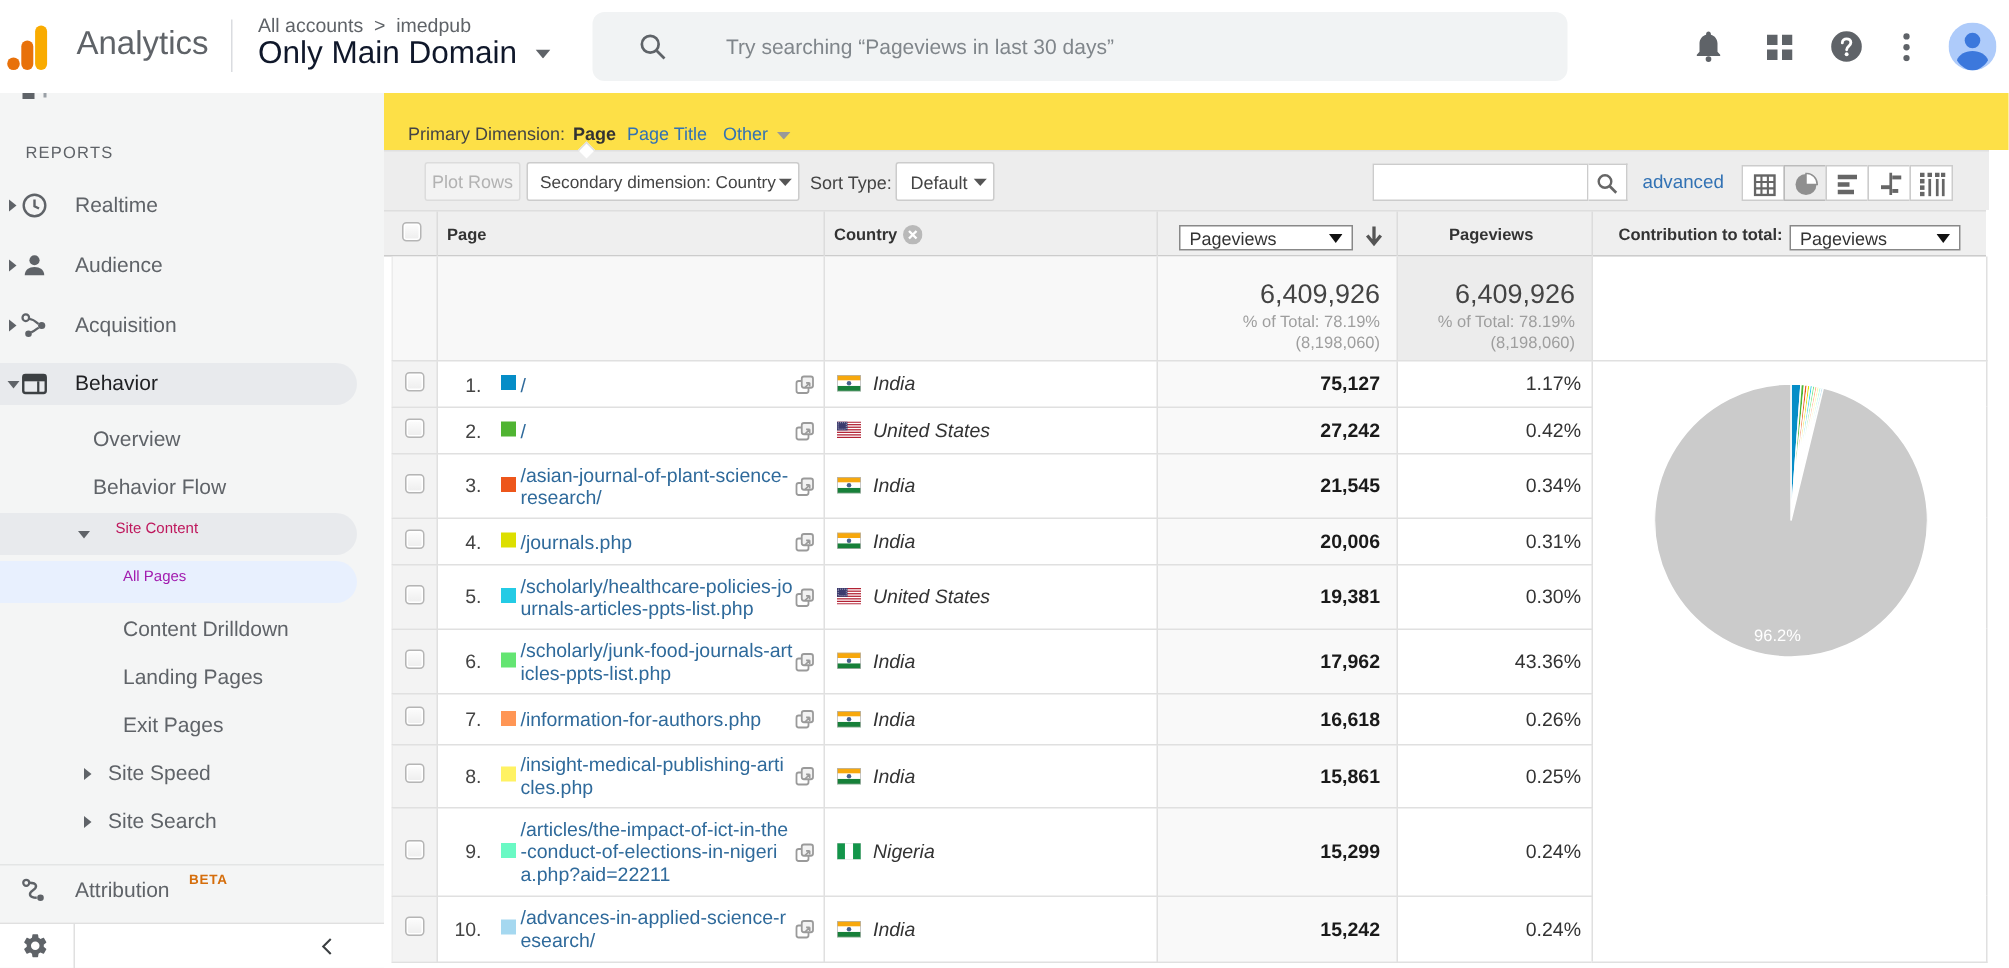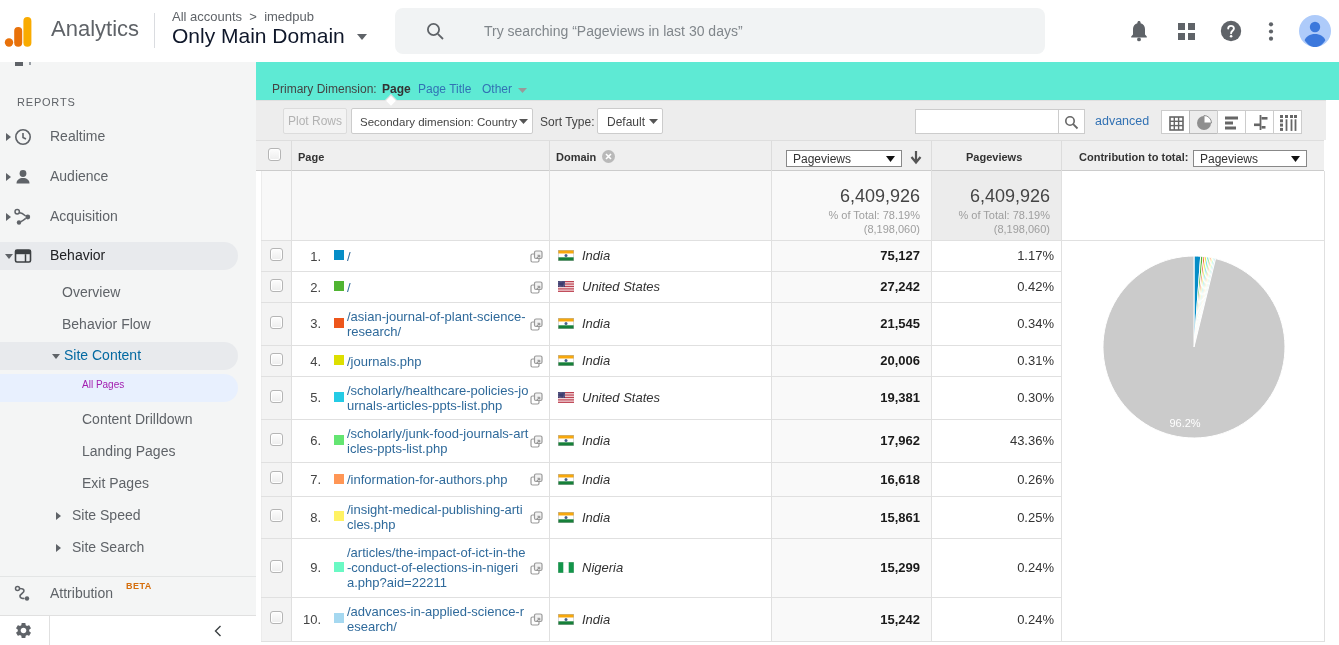--- a/index.html
+++ b/index.html
@@ -22,21 +22,21 @@
 .pill { position:absolute; left:0; width:238px; height:28px; background:#e8eaed;
   border-radius:0 14px 14px 0; }
 .pill.blue { background:#e8f0fe; }
 .caps { position:absolute; left:17px; top:34px; font-size:11px; color:#5f6368; letter-spacing:0.8px; }
 .exp { position:absolute; left:4px; top:8px; width:0; height:0; }
 .exp.right { border-top:4px solid transparent; border-bottom:4px solid transparent; border-left:5px solid #5f6368; top:10px; left:6px;}
 .exp.down { border-left:4px solid transparent; border-right:4px solid transparent; border-top:5px solid #5f6368; top:12px; left:5px;}
 .navicon { position:absolute; left:14px; top:5px; width:18px; height:18px; }
 
 #content { position:absolute; left:256px; top:62px; width:1083px; height:583px; background:#fff; }
-#primdim { position:absolute; left:0; top:0; width:1083px; height:38px; background:#5eead4; font-size:12px; }
+#primdim { position:absolute; left:0; top:0; width:1083px; height:38px; background:#fde047; font-size:12px; }
 #toolbar { position:absolute; left:0; top:38px; width:1070px; height:40px; background:#ededed;
   border-top:1px solid #e0e0e0; }
 .btn { position:absolute; height:26px; background:#fff; border:1px solid #ccc; border-radius:2px;
   font-size:12px; color:#444; }
 #thead { position:absolute; left:0; top:78px; width:1068px; height:31px; background:#efefef;
   border-top:1px solid #dedede; border-bottom:1px solid #ccc; font-size:11px; font-weight:bold; color:#333; }
 table#grid { position:absolute; left:5px; top:109px; border-collapse:collapse; table-layout:fixed; }
 #grid td { border-bottom:1px solid #e0e0e0; border-right:1px solid #e0e0e0; font-size:13px;
   padding:0; vertical-align:middle; }
 #grid { border-left:1px solid #ececec; }
@@ -170,21 +170,21 @@
 
   <div class="nav-item" style="top:249px">
       <span class="lbl" style="left:62px;font-size:14px">Behavior Flow</span>
     </div>
   <div class="nav-item" style="top:217px">
       <span class="lbl" style="left:62px;font-size:14px">Overview</span>
     </div>
   <div class="nav-item" style="top:280px">
     <div class="pill"></div>
     <div class="exp down" style="left:52px"></div>
-    <span class="lbl" style="left:64px;font-size:14px;color:#0369a1">Site Content</span>
+    <span class="lbl" style="left:77px;font-size:10px;color:#be185d">Site Content</span>
   </div>
   <div class="nav-item" style="top:312px">
     <div class="pill blue"></div>
     <span class="lbl" style="left:82px;font-size:10px;color:#a21caf">All Pages</span>
   </div>
   <div class="nav-item" style="top:344px">
       <span class="lbl" style="left:82px;font-size:14px">Content Drilldown</span>
     </div>
   <div class="nav-item" style="top:376px">
       <span class="lbl" style="left:82px;font-size:14px">Landing Pages</span>
@@ -308,21 +308,21 @@
   </div>
 
   <div id="thead">
     <div class="abs" style="left:35px;top:0;width:1px;height:31px;background:#dcdcdc"></div>
     <div class="abs" style="left:293px;top:0;width:1px;height:31px;background:#dcdcdc"></div>
     <div class="abs" style="left:515px;top:0;width:1px;height:31px;background:#dcdcdc"></div>
     <div class="abs" style="left:675px;top:0;width:1px;height:31px;background:#dcdcdc"></div>
     <div class="abs" style="left:805px;top:0;width:1px;height:31px;background:#dcdcdc"></div>
     <span class="cb" style="position:absolute;left:12px;top:7px"></span>
     <span class="abs" style="left:42px;top:10px">Page</span>
-    <span class="abs" style="left:300px;top:10px">Domain</span>
+    <span class="abs" style="left:300px;top:10px">Country</span>
     <svg class="abs" style="left:346px;top:9px" width="13" height="13" viewBox="0 0 13 13">
       <circle cx="6.5" cy="6.5" r="6.5" fill="#b9b9b9"></circle>
       <path d="M4,4 L9,9 M9,4 L4,9" stroke="#fff" stroke-width="1.6"></path>
     </svg>
     <div class="abs" style="left:530px;top:9px;width:116px;height:17px;background:#fff;border:1px solid #888;font-weight:normal;font-size:12px">
       <span style="position:absolute;left:6px;top:1px">Pageviews</span>
       <svg class="abs" style="right:6px;top:5px" width="9" height="6" viewBox="0 0 9 6">
           <path d="M0,0 L9,0 L4.5,6 Z" fill="#111"></path>
         </svg>
     </div>

